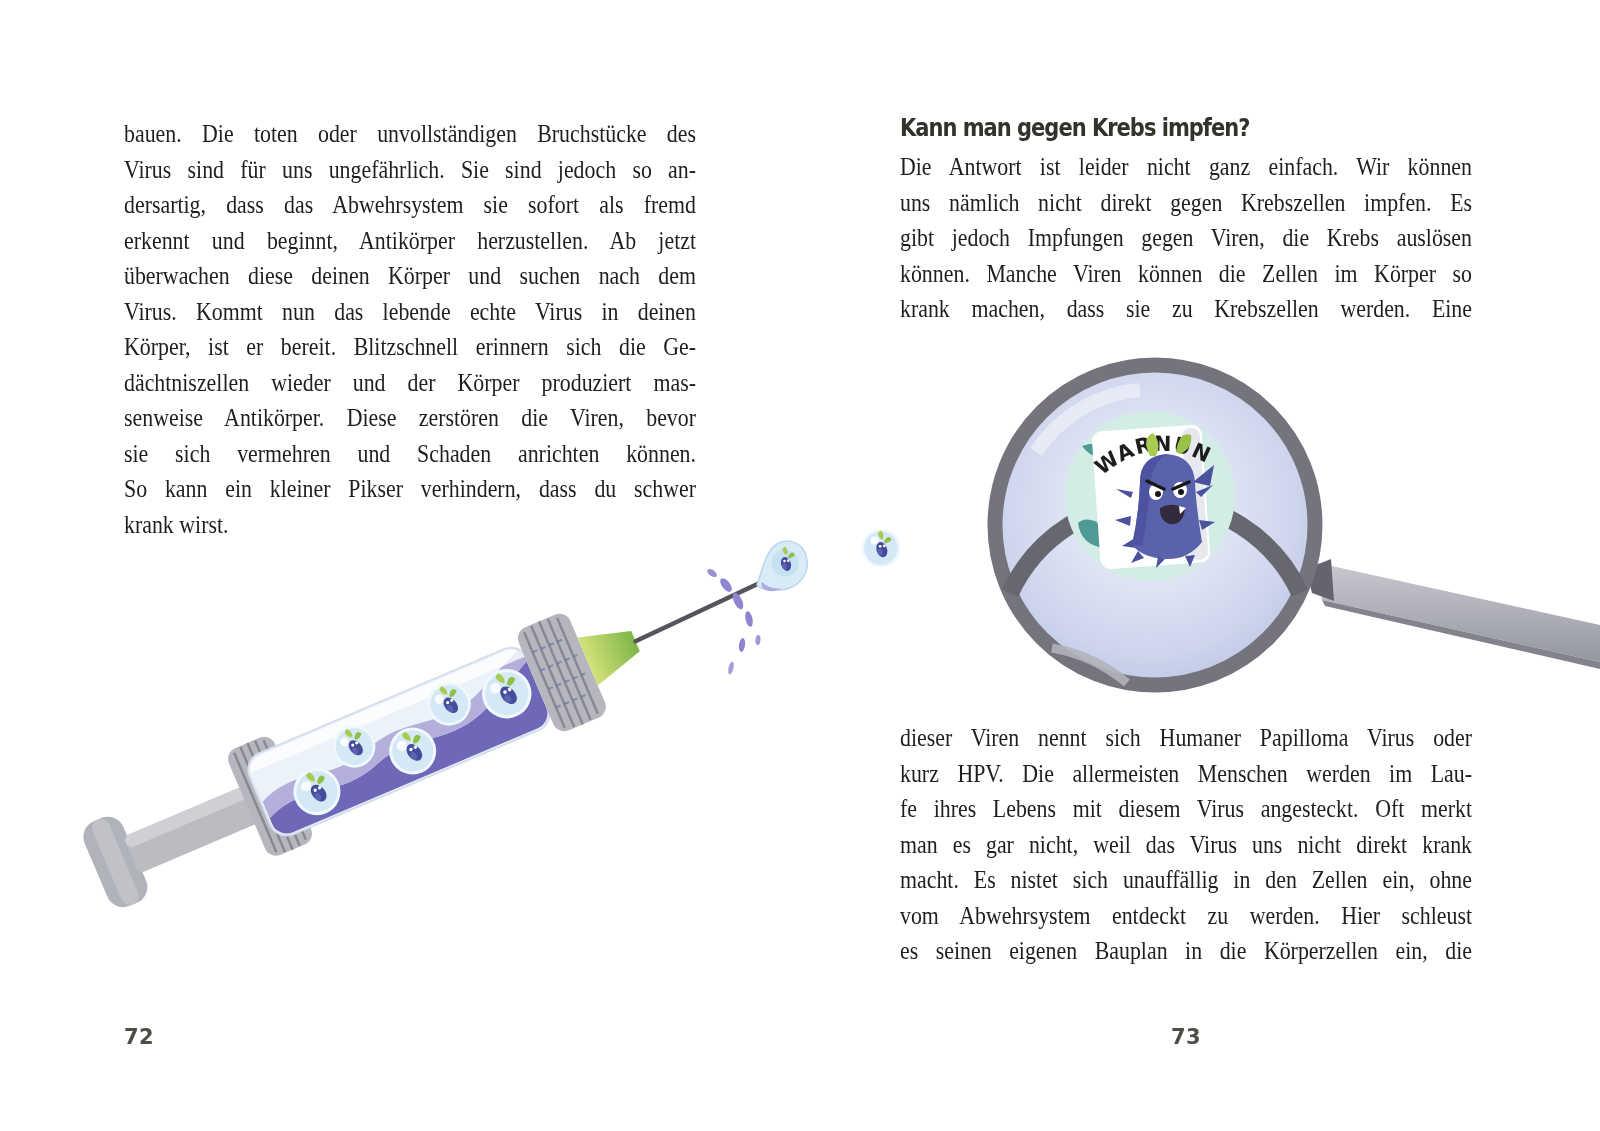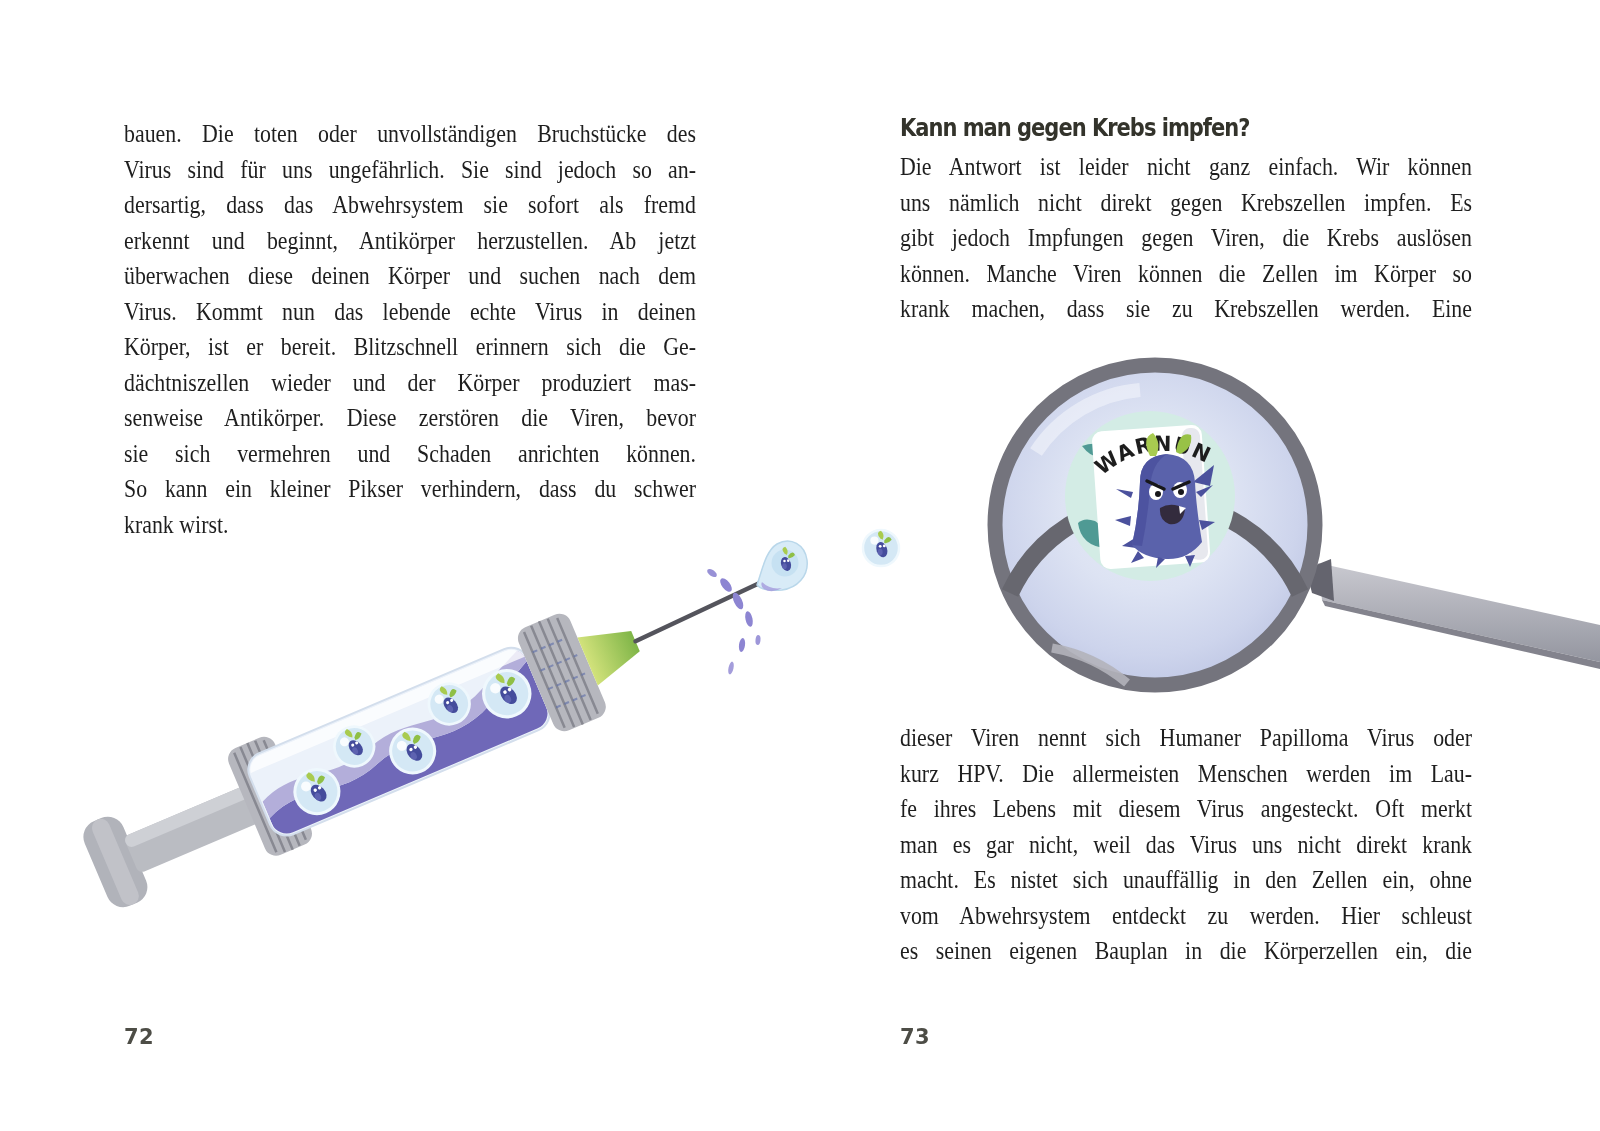--- a/index.html
+++ b/index.html
@@ -18,21 +18,21 @@
     position:absolute;left:900px;top:110px;width:680px;
     transform:scaleX(0.8412);transform-origin:left top;
     font:700 25px/36px "DejaVu Sans",sans-serif;letter-spacing:-1.2px;
     color:var(--heading-text,#33332b);
   }
   .pagenum{
     position:absolute;top:1026px;font:700 21px/22px "DejaVu Sans",sans-serif;
     color:var(--page-number,#4d4d46);letter-spacing:.5px;
   }
   .pagenum.left{left:124px;}
-  .pagenum.right{left:900px;width:572px;text-align:left;}
+  .pagenum.right{left:900px;width:572px;text-align:center;}
 </style>
 </head>
 <body>
 
 <div class="spread">
 
   <svg class="art" viewBox="0 0 1600 1131" aria-hidden="true">
     <defs>
       <radialGradient id="gradLens" cx="48%" cy="44%" r="60%">
         <stop offset="0%" stop-color="#e9edf8"></stop>

